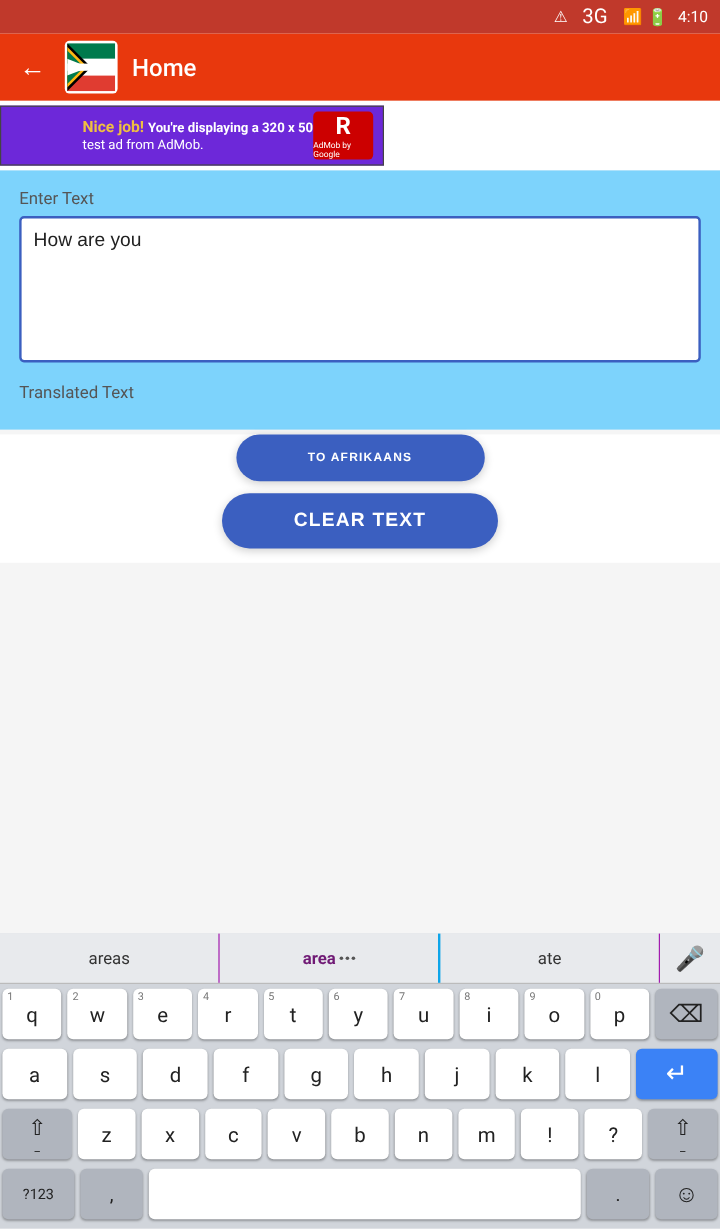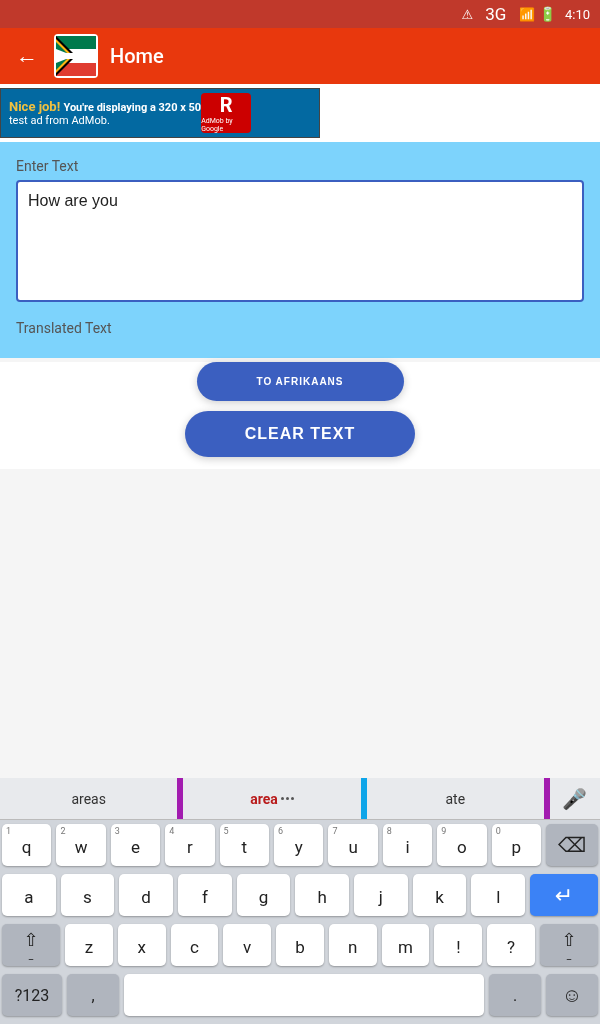--- a/index.html
+++ b/index.html
@@ -55,24 +55,24 @@
     .app-title {
       color: white;
       font-size: 20px;
       font-weight: 500;
     }
 
     
     .ad-banner {
       width: 320px;
       height: 50px;
-      background: #0369a1;
-      display: flex;
-      align-items: center;
-      justify-content: flex-start;
+      background: #6d28d9;
+      display: flex;
+      align-items: center;
+      justify-content: flex-end;
       padding: 0 8px;
       border: 1px solid #444;
     }
     .ad-text-block { display: flex; flex-direction: column; }
     .ad-nice { color: #f0c040; font-size: 13px; font-weight: bold; }
     .ad-desc { color: white; font-size: 11px; }
     .ad-logo {
       width: 50px;
       height: 40px;
       background: #cc0000;
@@ -175,33 +175,33 @@
     }
     .suggestion-item {
       flex: 1;
       display: flex;
       align-items: center;
       justify-content: center;
       font-size: 14px;
       color: #333;
       height: 100%;
       cursor: pointer;
-      border-right: 6px solid #a21caf;
+      border-right: 1px solid #a21caf;
     }
     .suggestion-item:last-child { border-right: none; }
     .suggestion-middle {
       flex: 1;
       display: flex;
       align-items: center;
       justify-content: center;
       font-size: 14px;
       font-weight: bold;
-      color: #b91c1c;
+      color: #701a75;
       height: 100%;
-      border-right: 6px solid #0ea5e9;
+      border-right: 2px solid #0ea5e9;
     }
     .mic-btn {
       width: 50px;
       display: flex;
       align-items: center;
       justify-content: center;
       font-size: 20px;
       color: #555;
       cursor: pointer;
       height: 100%;
@@ -454,19 +454,19 @@
     <div class="key">
         <span class="key-letter">!</span>
       </div>
     <div class="key">
         <span class="key-letter">?</span>
       </div>
     <div class="key key-shift" style="font-size:18px;">⇧<br><span style="font-size:10px;">_</span></div>
   </div>
 
   <div class="kb-row" style="padding-bottom: 8px;">
-    <div class="key key-num-sym" style="font-size:16px;">?123</div>
+    <div class="key key-num-sym" style="font-size:12px;">?123</div>
     <div class="key key-punctuation">,</div>
     <div class="key-space"></div>
     <div class="key key-punctuation">.</div>
     <div class="key key-emoji">☺</div>
   </div>
 </div>
 
 </body></html>

